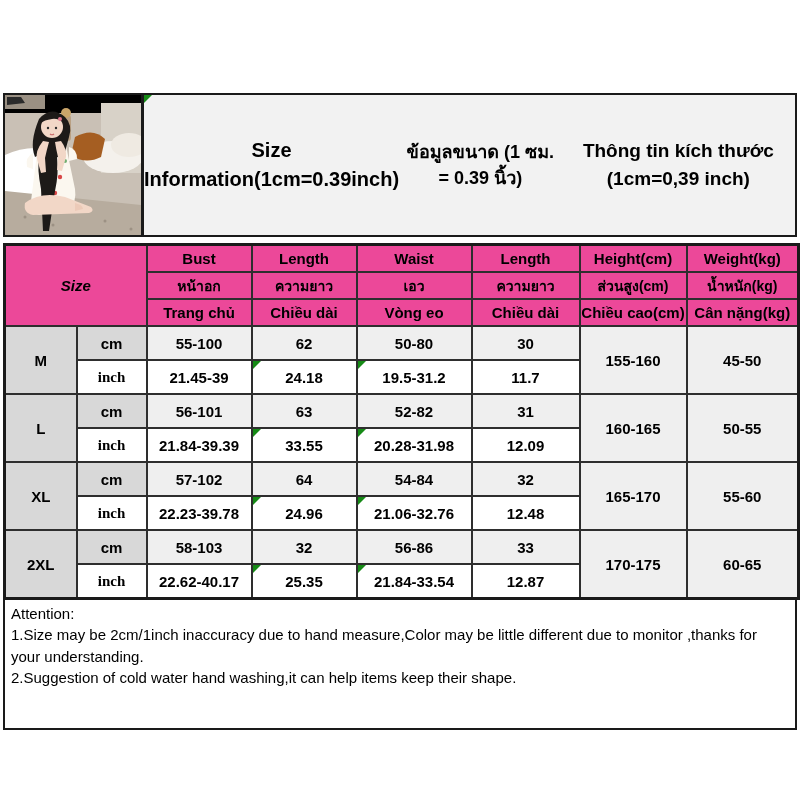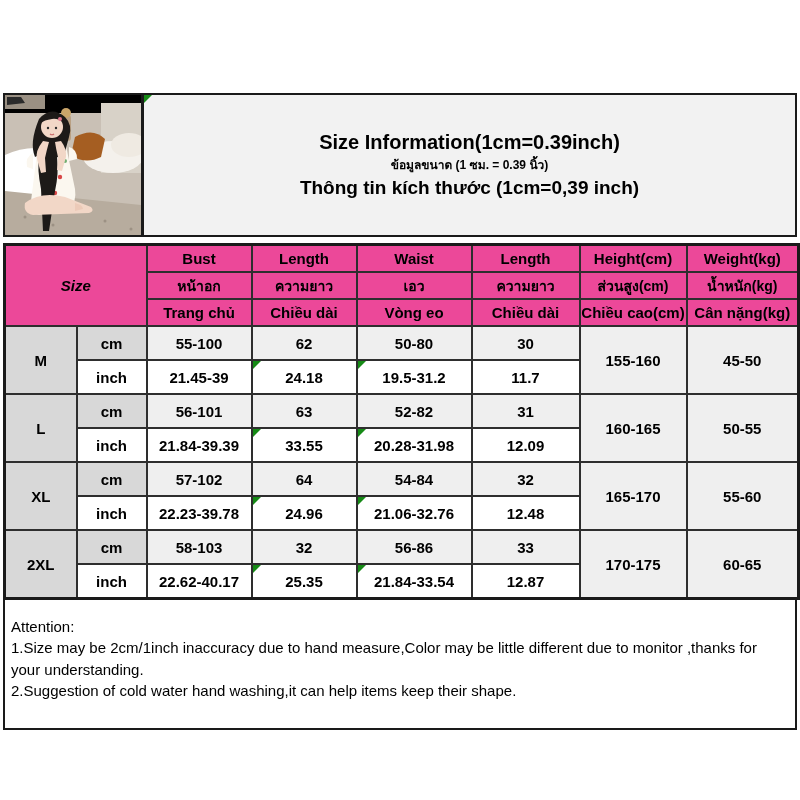--- a/index.html
+++ b/index.html
@@ -10,25 +10,25 @@
   .content{position:absolute;left:3px;top:93px;width:794px;}
 
   
   .top-band{display:flex;height:144px;}
   .photo-cell{
     width:140px;height:144px;box-sizing:border-box;
     border:2px solid #1a1a1a;background:#c9c0b5;overflow:hidden;flex:none;
   }
   .title-cell{
     flex:1;box-sizing:border-box;border:2px solid #1a1a1a;border-left-width:1px;
-    background:#f2f2f2;display:flex;flex-direction:column;justify-content:center;
+    background:#f2f2f2;display:flex;justify-content:center;
     align-items:center;position:relative;text-align:center;
   }
   .title-l1{font-size:20px;font-weight:bold;line-height:1.45;}
-  .title-l2{font-size:12px;font-weight:bold;line-height:1.45;}
+  .title-l2{font-size:18px;font-weight:bold;line-height:1.45;}
   .title-l3{font-size:19px;font-weight:bold;line-height:1.45;}
 
   
   .marker{
     position:absolute;top:0;left:0;width:0;height:0;
     border-top:8px solid #168a16;border-right:8px solid transparent;
   }
 
   .band-gap{height:6px;}
 
@@ -42,28 +42,28 @@
     padding:0;font-weight:bold;font-size:15px;overflow:hidden;white-space:nowrap;
     position:relative;background:#ffffff;
   }
   tr.hdr td{height:25px;background:#ec4899;}
   tr.hdr-th td{font-size:14px;}
   td.size-corner{background:#d8d8d8;font-size:24px;font-style:italic;}
   tr.cm-row td{height:32px;background:#efefef;}
   tr.inch-row td{height:32px;background:#ffffff;}
   td.size-name{background:#d8d8d8 !important;font-size:16px;}
   td.unit-cm{background:#d8d8d8 !important;}
-  td.unit-inch{background:#ffffff !important;}
+  td.unit-inch{background:#ffffff !important;font-family:Liberation Serif, serif;}
   td.span2{background:#efefef !important;}
 
   
   .attention{
     box-sizing:border-box;width:794px;height:130px;
     border:2px solid #1a1a1a;border-top:none;
-    padding:16px 6px;font-size:15px;font-weight:normal;line-height:1.42;
+    padding:3px 6px;font-size:15px;font-weight:normal;line-height:1.42;
     text-align:left;
   }
 </style>
 </head>
 <body>
 
 <div class="content">
 
   <div class="top-band">
     <div class="photo-cell">

